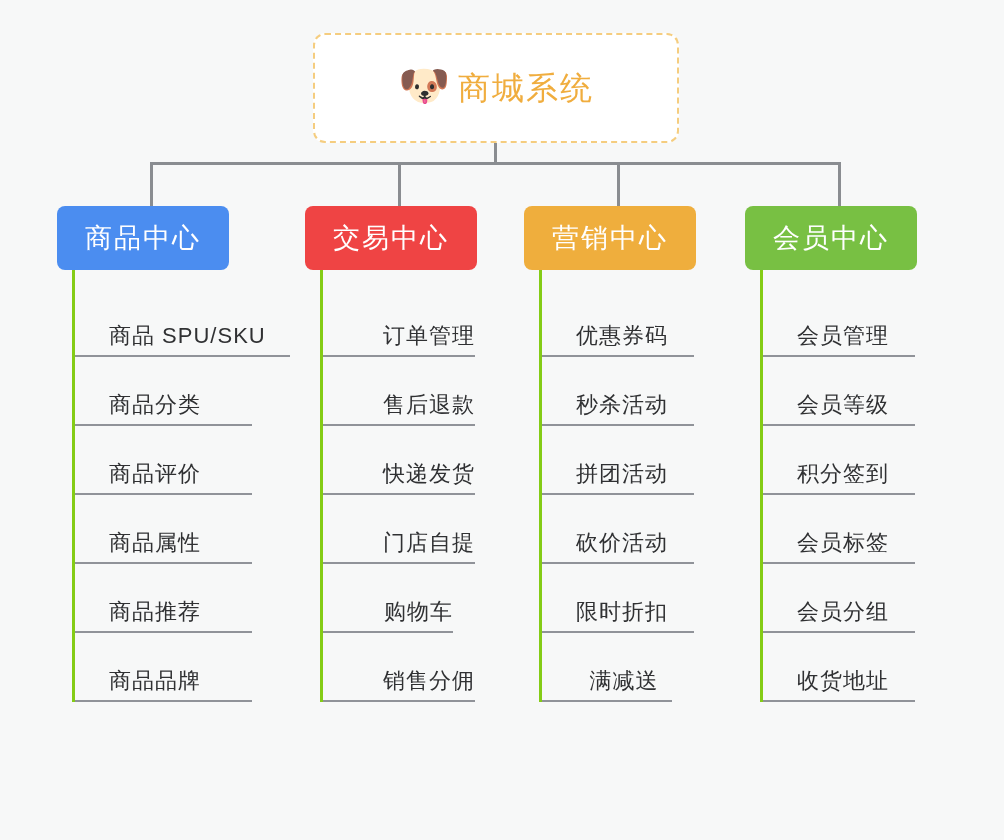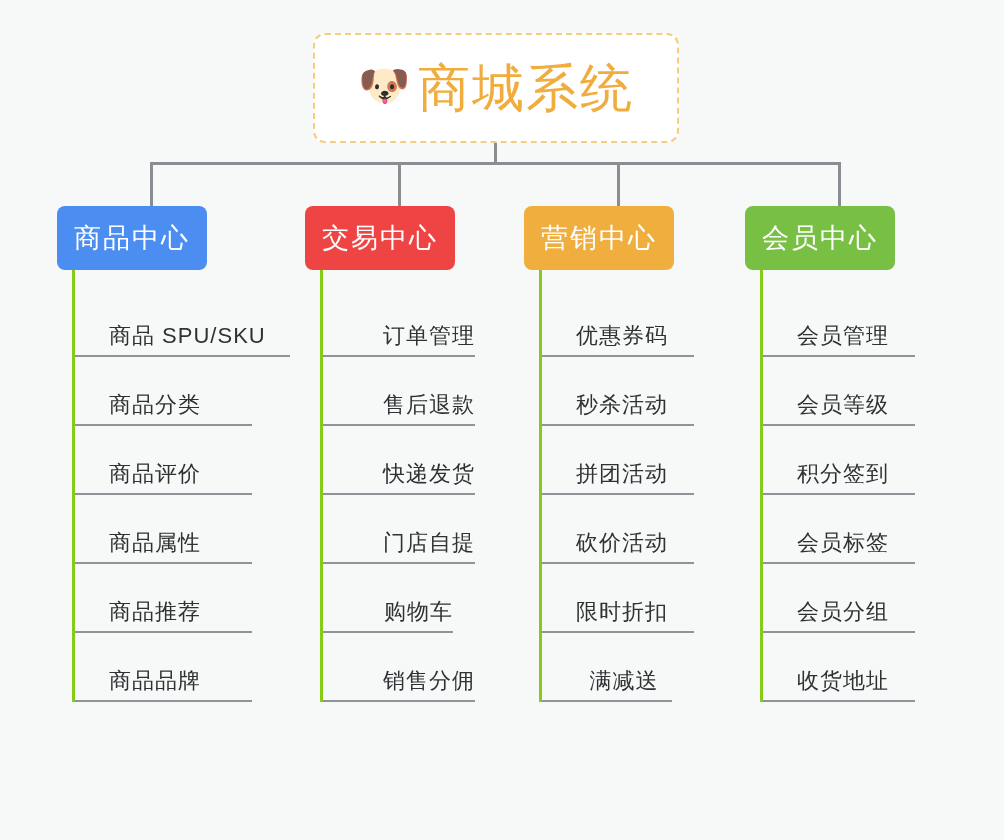--- a/index.html
+++ b/index.html
@@ -36,21 +36,21 @@
     gap: 14px;
   }
   .root-emoji {
     font-size: 42px;
     line-height: 1;
     display: block;
     width: 46px;
     height: 46px;
   }
   .root-title {
-    font-size: 52px;
+    font-size: 32px;
     color: #f0ad3e;
     letter-spacing: 2px;
     line-height: 1;
     white-space: nowrap;
   }
 
   
   .trunk-stem {
     position: absolute;
     left: 494px;
@@ -75,21 +75,21 @@
     background: #8a8d91;
   }
 
   
   .column {
     position: absolute;
     top: 206px;
     width: 186px;
   }
   .cat-box {
-    width: 150px;
+    width: 172px;
     height: 64px;
     box-sizing: border-box;
     border-radius: 8px;
     display: flex;
     align-items: center;
     justify-content: center;
     color: #ffffff;
     font-size: 27px;
     letter-spacing: 2px;
     line-height: 1;

